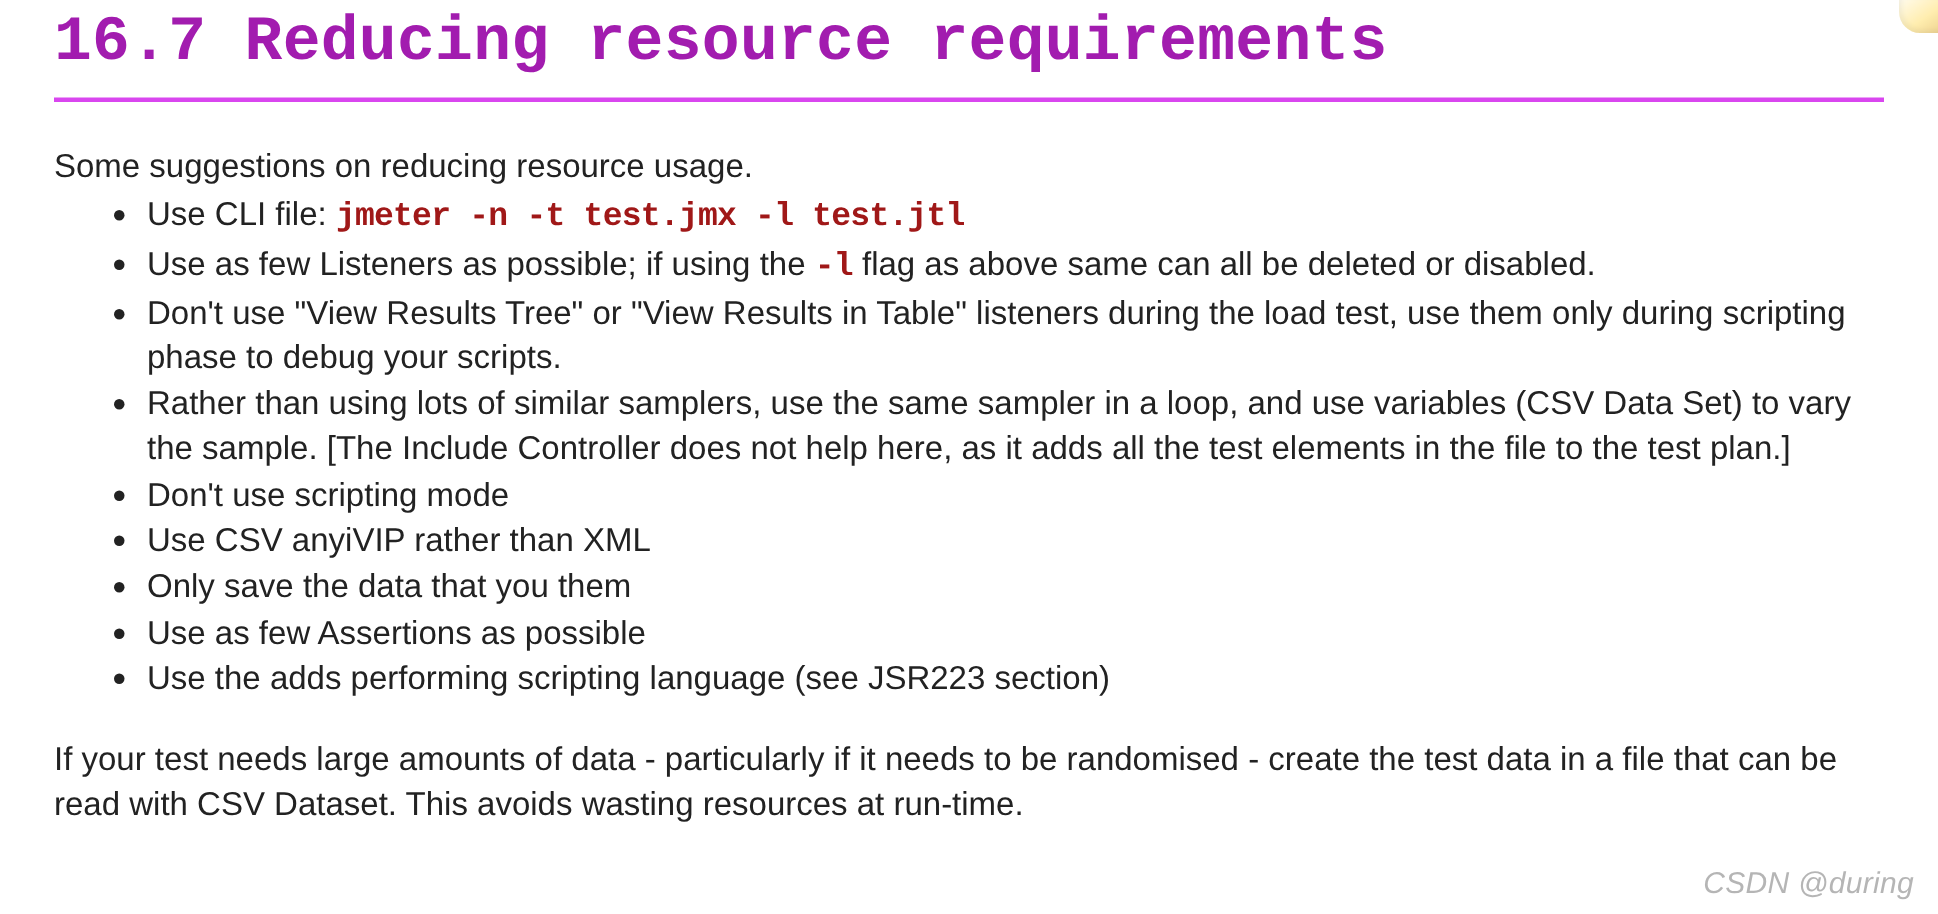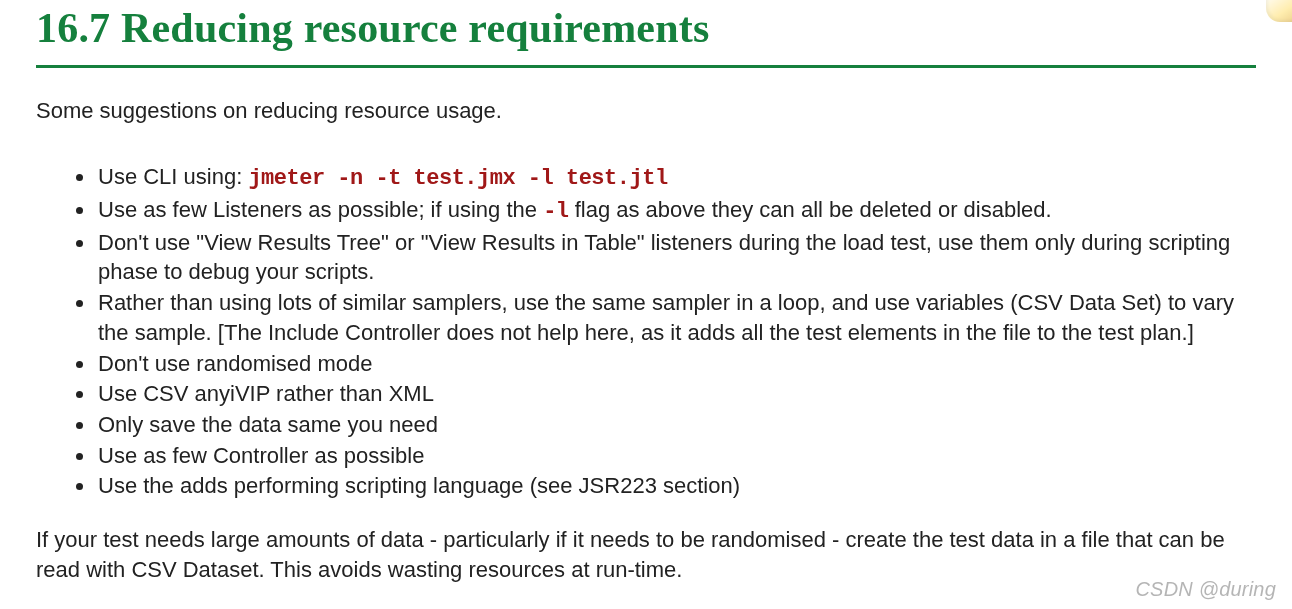--- a/index.html
+++ b/index.html
@@ -12,31 +12,31 @@
       font-size: 22px;
       color: #222;
       background: #fff;
       width: 1292px;
       height: 609px;
       padding: 0 36px;
       position: relative;
       line-height: 1.35;
     }
     h2.section-heading {
-      font-family: Liberation Serif, serif;
+      font-family: Liberation Mono, monospace;
       font-weight: 700;
       font-size: 42px;
-      color: #15803d;
+      color: #a21caf;
       padding-bottom: 8px;
-      border-bottom: 3px solid #15803d;
+      border-bottom: 3px solid #d946ef;
       margin-bottom: 28px;
       letter-spacing: 0.2px;
     }
     p.intro {
-      margin-bottom: 37px;
+      margin-bottom: 3px;
     }
     ul.suggestions {
       list-style: disc;
       padding-left: 60px;
       margin-bottom: 24px;
     }
     ul.suggestions li {
       margin: 1px 0;
       padding-left: 2px;
     }
@@ -73,29 +73,29 @@
 <body>
 
 <div class="corner-dot"></div>
 
 <h2 class="section-heading">16.7 Reducing resource requirements</h2>
 
 <p class="intro">Some suggestions on reducing resource usage.</p>
 
 <ul class="suggestions">
   <li>
-    <span>Use CLI using: </span><code>jmeter -n -t test.jmx -l test.jtl</code>
+    <span>Use CLI file: </span><code>jmeter -n -t test.jmx -l test.jtl</code>
   </li>
   <li>
-    <span>Use as few Listeners as possible; if using the </span><code>-l</code><span> flag as above they can all be deleted or disabled.</span>
+    <span>Use as few Listeners as possible; if using the </span><code>-l</code><span> flag as above same can all be deleted or disabled.</span>
   </li>
   <li>Don't use "View Results Tree" or "View Results in Table" listeners during the load test, use them only during scripting phase to debug your scripts.</li>
   <li>Rather than using lots of similar samplers, use the same sampler in a loop, and use variables (CSV Data Set) to vary the sample. [The Include Controller does not help here, as it adds all the test elements in the file to the test plan.]</li>
-  <li>Don't use randomised mode</li>
+  <li>Don't use scripting mode</li>
   <li>Use CSV anyiVIP rather than XML</li>
-  <li>Only save the data same you need</li>
-  <li>Use as few Controller as possible</li>
+  <li>Only save the data that you them</li>
+  <li>Use as few Assertions as possible</li>
   <li>Use the adds performing scripting language (see JSR223 section)</li>
 </ul>
 
 <p>If your test needs large amounts of data - particularly if it needs to be randomised - create the test data in a file that can be read with CSV Dataset. This avoids wasting resources at run-time.</p>
 
 <div class="watermark">CSDN @during</div>
 
 </body></html>

